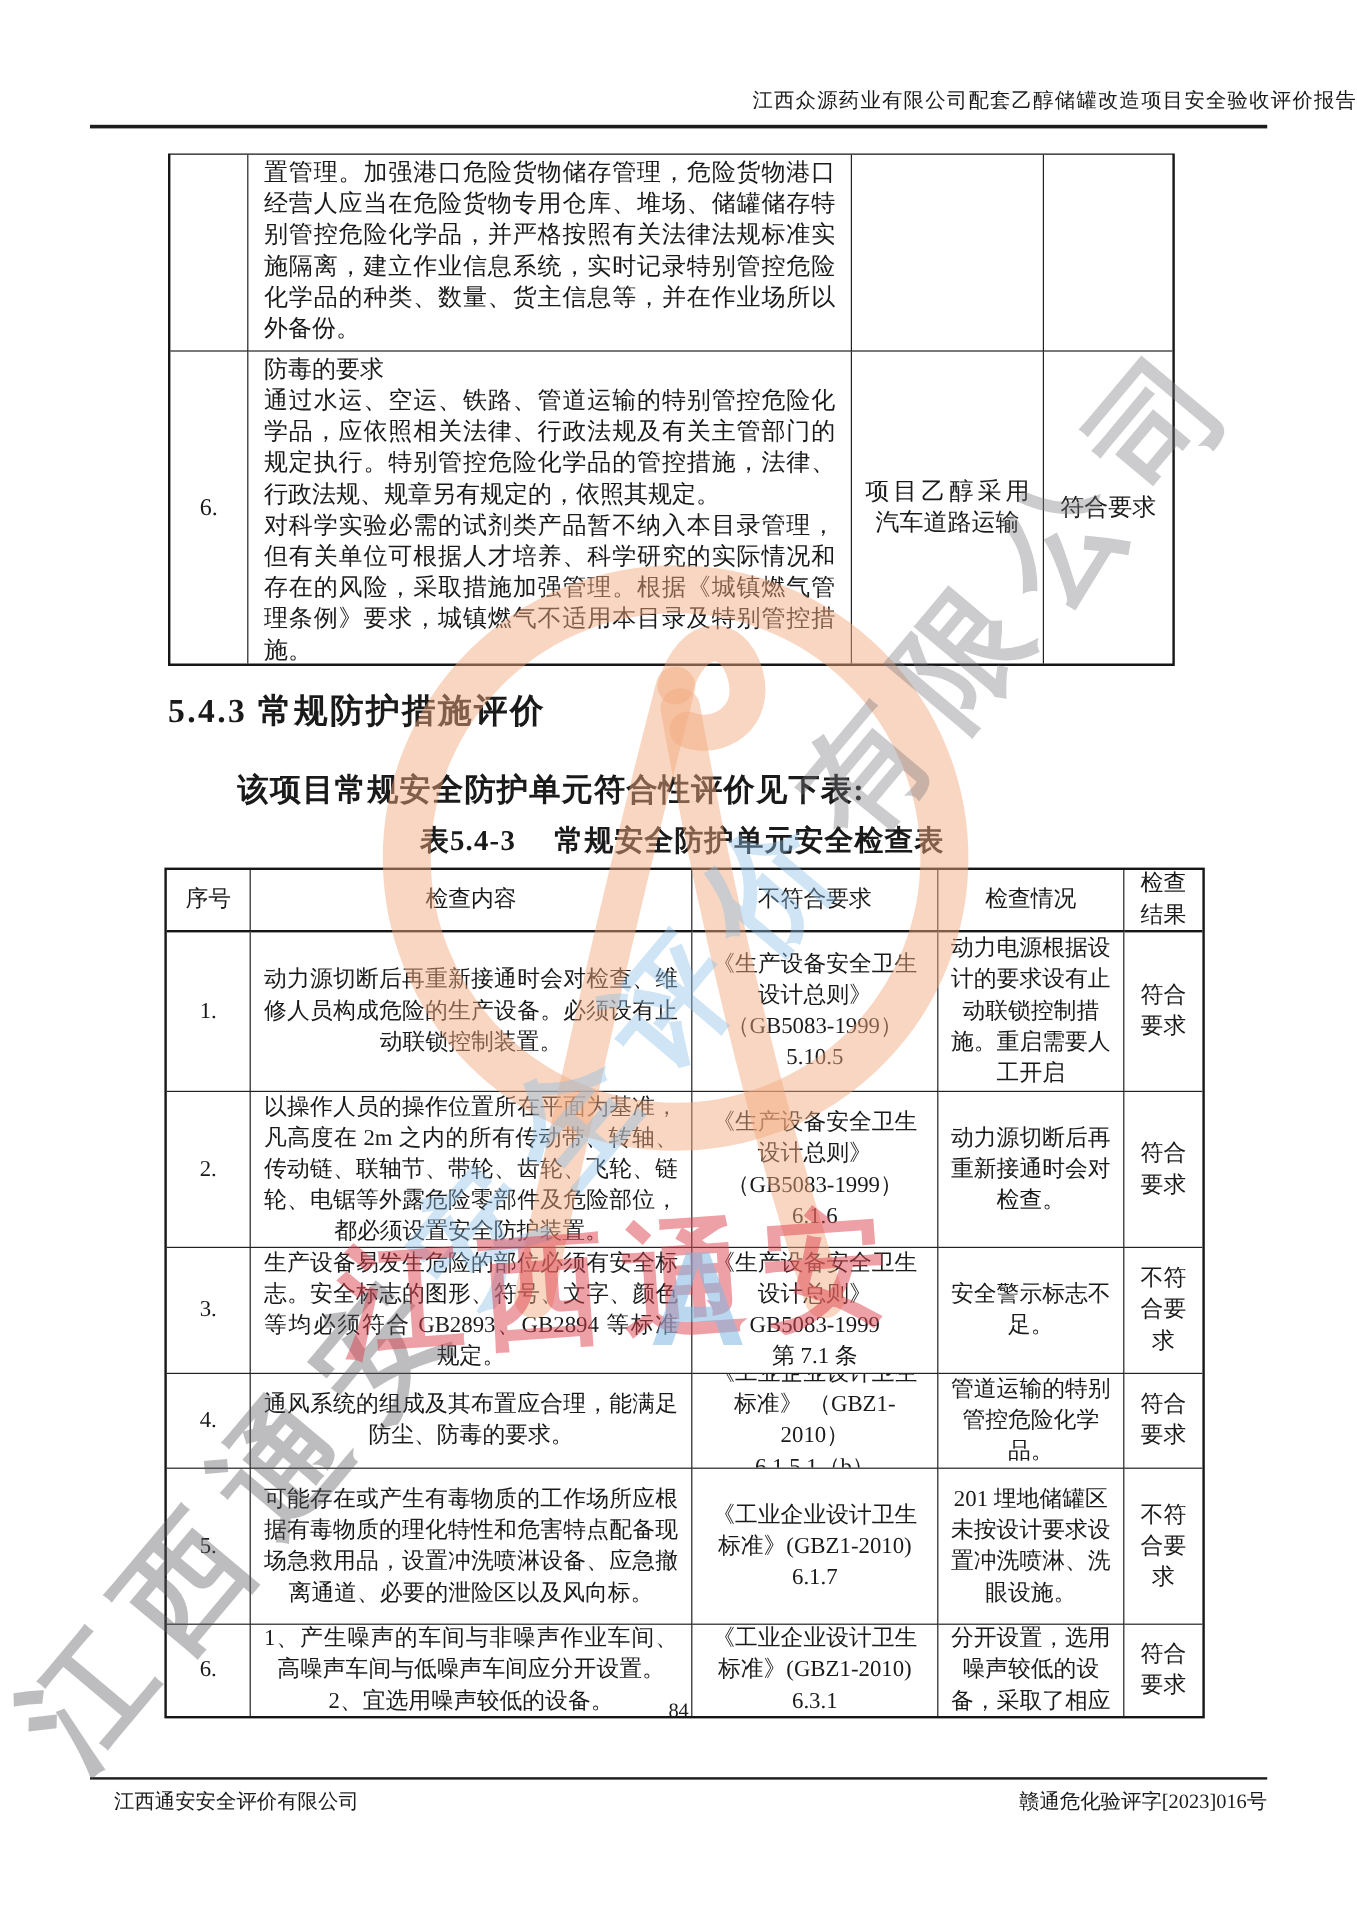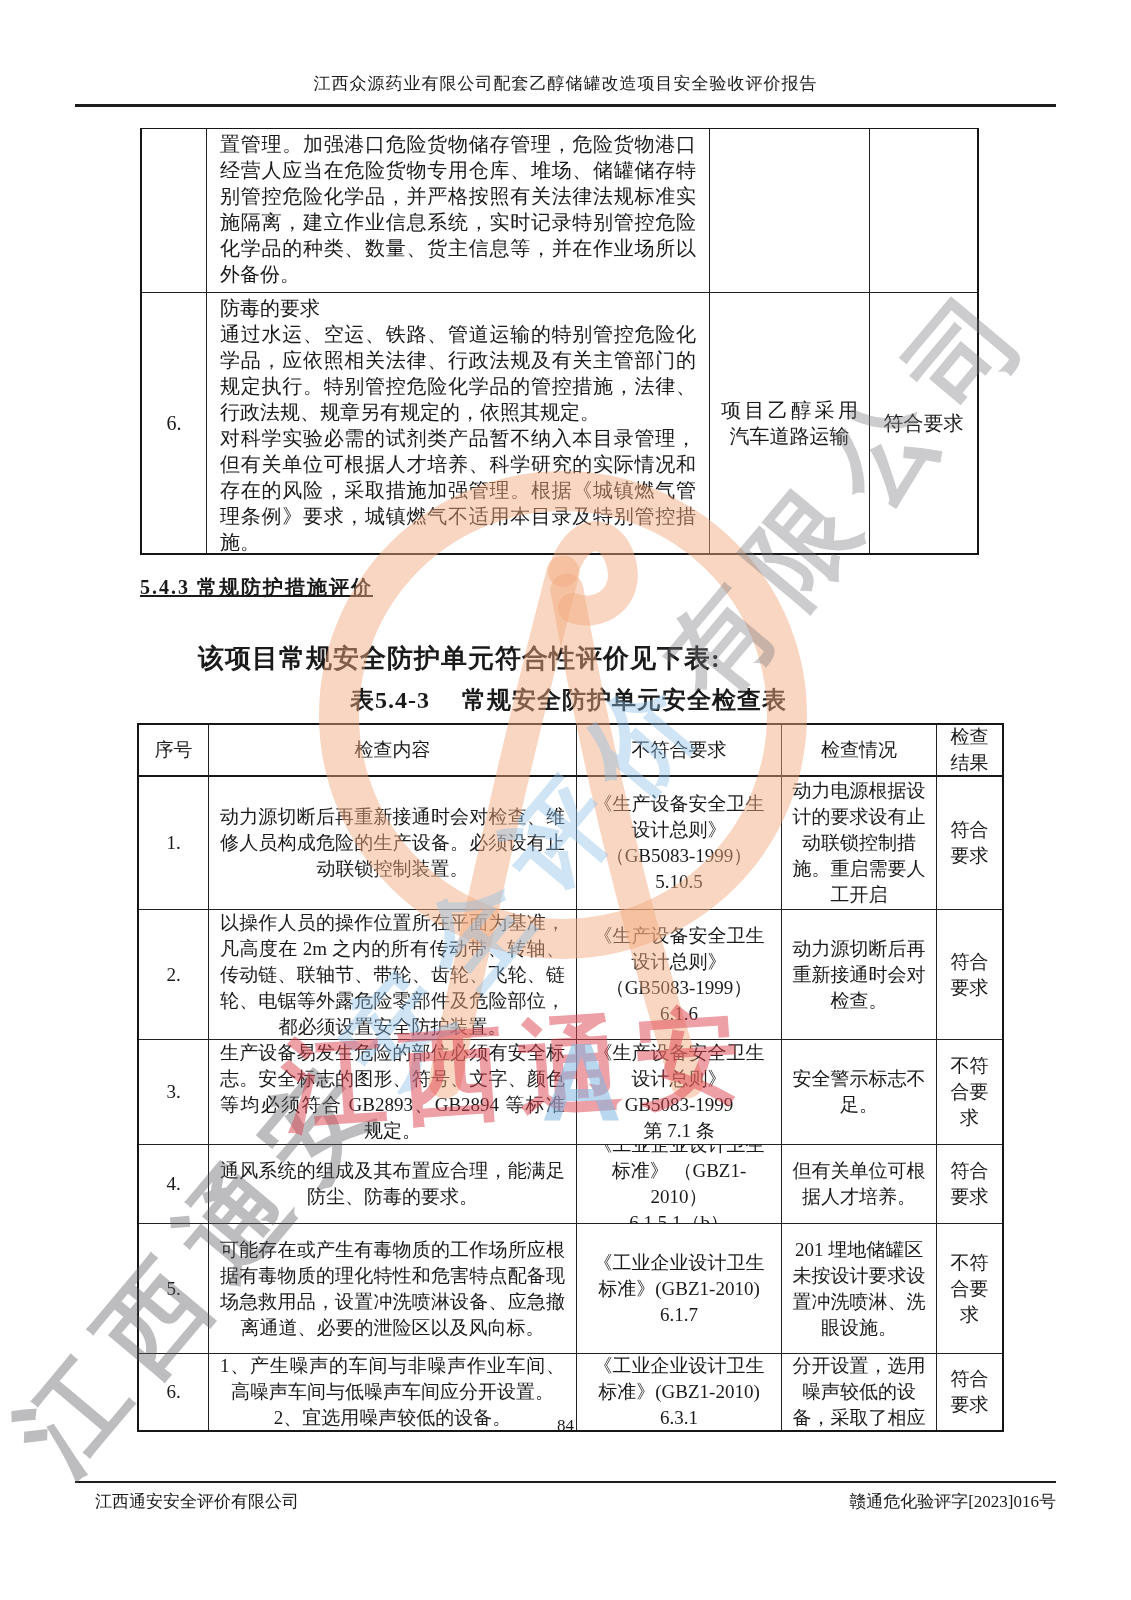--- a/index.html
+++ b/index.html
@@ -3,28 +3,28 @@
 <meta charset="utf-8">
 <style>
   html,body{margin:0;padding:0;background:#e8e8e8;}
   .page{
     position:relative;width:1131px;height:1600px;background:#ffffff;
     margin:0 auto;overflow:hidden;
     font-family:"Liberation Serif","DejaVu Serif",serif;color:#1a1a1a;
   }
   .abs{position:absolute;}
   
-  .header-title{top:72px;left:0;width:100%;text-align:center;font-size:17px;letter-spacing:1px;}
+  .header-title{top:72px;left:0;width:100%;text-align:right;font-size:17px;letter-spacing:1px;}
   .header-rule{top:104px;left:75px;width:981px;height:3px;background:#1d1d1d;}
   .page-number{top:1416px;left:0;width:100%;text-align:center;font-size:17px;}
   .footer-rule{top:1481px;left:75px;width:981px;height:2px;background:#1d1d1d;}
   .footer-left{top:1490px;left:95px;font-size:17px;}
   .footer-right{top:1490px;right:75px;font-size:17px;}
   
-  .sec-heading{top:574px;left:140px;font-size:20px;font-weight:bold;letter-spacing:2px;text-decoration:underline;}
+  .sec-heading{top:574px;left:140px;font-size:28px;font-weight:bold;letter-spacing:2px;}
   .sec-intro{top:641px;left:198px;font-size:26px;letter-spacing:1px;font-weight:bold;}
   .tbl-caption{top:684px;left:137px;width:863px;text-align:center;font-size:24px;font-weight:bold;letter-spacing:1px;}
   
   .tbl{display:grid;border:2px solid #161616;box-sizing:border-box;}
   .tbl > div{
     border-right:1px solid #222;border-bottom:1px solid #222;
     box-sizing:border-box;overflow:hidden;
     font-size:19px;line-height:26px;
   }
   .tbl > div.lastcol{border-right:none;}
@@ -135,21 +135,21 @@
     <div class="c">安全警示标志不足。</div>
     <div class="c lastcol">不符合要求</div>
 
     <div class="c">4.</div>
     <div class="jc">
         <span>通风系统的组成及其布置应合理，能满足防尘、防毒的要求。</span>
       </div>
     <div class="c preline">《工业企业设计卫生
 标准》 （GBZ1-2010）
 6.1.5.1（b）</div>
-    <div class="c">但有关单位可根据人才培养。</div>
+    <div class="c">管道运输的特别管控危险化学品。</div>
     <div class="c lastcol">符合要求</div>
 
     <div class="c">5.</div>
     <div class="jc">
         <span>可能存在或产生有毒物质的工作场所应根据有毒物质的理化特性和危害特点配备现场急救用品，设置冲洗喷淋设备、应急撤离通道、必要的泄险区以及风向标。</span>
       </div>
     <div class="c preline">《工业企业设计卫生
 标准》(GBZ1-2010)
 6.1.7</div>
     <div class="c">201 埋地储罐区未按设计要求设置冲洗喷淋、洗眼设施。</div>

